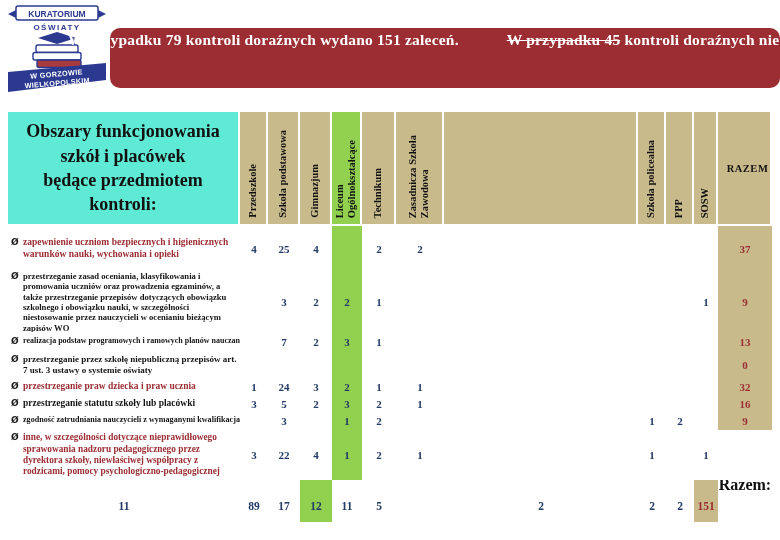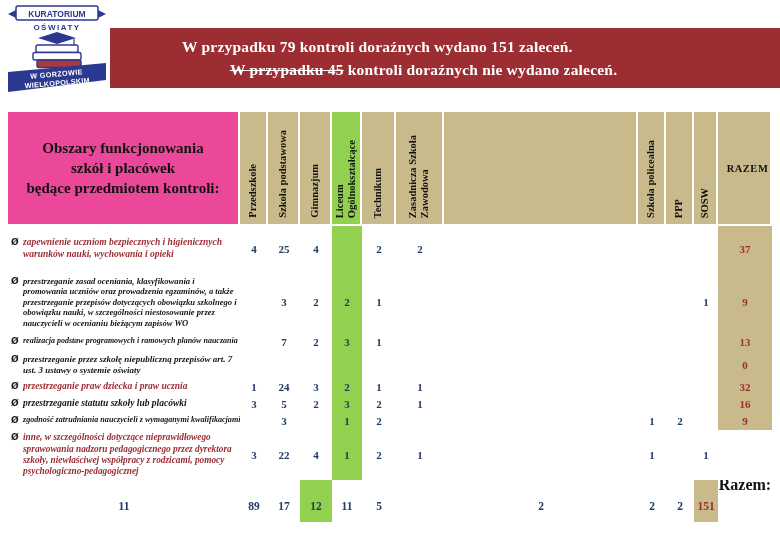--- a/index.html
+++ b/index.html
@@ -5,48 +5,48 @@
   * { margin:0; padding:0; box-sizing:border-box; }
   html,body { width:780px; height:540px; background:#fff; }
   body { font-family:"Liberation Serif", serif; }
   .slide { position:relative; width:780px; height:529px; background:#fff; overflow:hidden; }
 
   
   .logo { position:absolute; left:6px; top:2px; width:102px; height:98px; }
 
   
   .titlebar { position:absolute; left:110px; top:28px; width:670px; height:60px;
-    background:#9b2d33; color:#fff; display:flex; flex-direction:column;
-    justify-content:center; align-items:flex-start; padding-left:72px; }
+    background:#9b2d33; color:#fff; display:flex; 
+    justify-content:center; align-items:flex-start; padding-left:72px;border-radius:10px; }
   .tl { font-weight:bold; font-size:15.5px; line-height:23px; letter-spacing:.2px; white-space:nowrap; }
   .strike { text-decoration:line-through;margin-left:48px; }
 
   
   .grid { position:absolute; left:8px; top:112px; width:764px; display:grid;
     grid-template-columns:232px 28px 32px 32px 30px 34px 48px 194px 28px 28px 24px 54px;
     grid-template-rows:114px 46px 60px 20px 26px 18px 16px 18px 50px 10px 32px; }
   .cell { overflow:hidden; }
 
   .hdr { background:#c9ba8c; position:relative; border-right:2px solid #fff; border-bottom:2px solid #fff;padding-left:7px; }
   .greenbg { background:#92d050; }
-  .corner { background:#ec4899; display:flex; align-items:center; justify-content:center;
-    text-align:center; font-weight:bold; font-size:15px; line-height:1.35;
+  .corner { background:#5eead4; display:flex; align-items:center; justify-content:center;
+    text-align:center; font-weight:bold; font-size:18px; line-height:1.35;
     white-space:pre-line; color:#111; border-right:2px solid #fff; border-bottom:2px solid #fff; }
   .vtext { position:absolute; bottom:6px; left:50%;
     transform:translateX(-50%) rotate(180deg);
     writing-mode:vertical-rl; white-space:pre-line;
     font-weight:bold; font-size:10.5px; line-height:1.1; color:#111; }
   .hdr-razem { display:flex; align-items:center; justify-content:center;
     font-weight:bold; font-size:10.5px; letter-spacing:.5px; color:#111; }
 
   .lbl { display:flex; align-items:center; padding:2px 2px 2px 3px; color:#141414; }
   .lblrow { display:flex; align-items:flex-start; width:100%; }
   .bullet { flex:0 0 12px; width:12px; font-family:"DejaVu Sans",sans-serif;
     font-weight:bold; font-size:9px; color:#1a1a1a; line-height:1.3; }
-  .lbl-text { flex:1; font-weight:bold; line-height:1.22;font-style:italic; }
+  .lbl-text { flex:1; font-weight:bold; line-height:1.22; }
   .red .lbl-text { color:#9b2d33; }
   .r0 { font-size:9.5px; } .r1 { font-size:8.6px; } .r2 { font-size:8px; }
   .r3 { font-size:9px; }  .r4 { font-size:9.5px; } .r5 { font-size:9.5px; }
   .r6 { font-size:8.1px; } .r7 { font-size:9.3px; }
   .r2 .lbl-text, .r4 .lbl-text, .r5 .lbl-text, .r6 .lbl-text { white-space:nowrap; }
 
   .num { display:flex; align-items:center; justify-content:center;
     font-weight:bold; font-size:11px; color:#223a66; }
   .green { background:#92d050; }
   .razemcol { background:#c9ba8c; }

